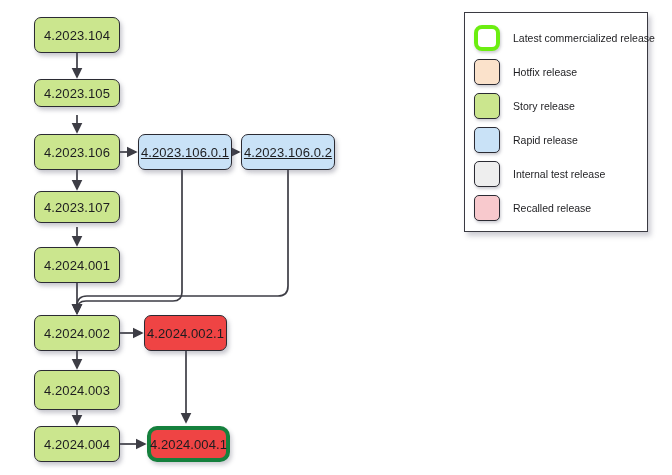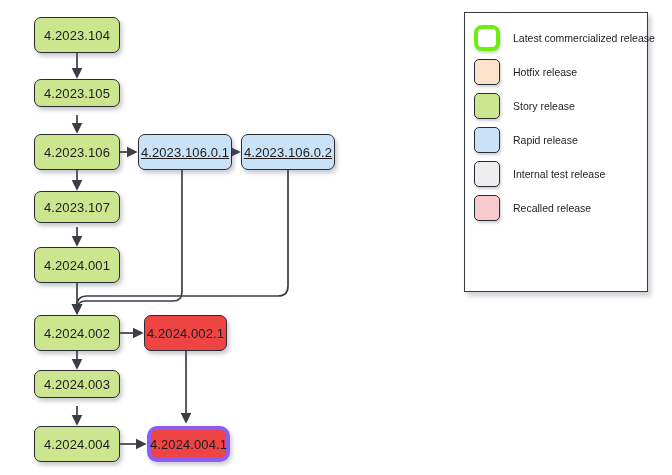--- a/index.html
+++ b/index.html
@@ -45,32 +45,32 @@
     color: #1d1d20;
     letter-spacing: 0.1px;
     white-space: nowrap;
     box-shadow: 2px 3px 4px rgba(90,90,110,0.34);
   }
   .node.story   { background: #cbe68e; }
   .node.hotfix  { background: #ef4444; }
   .node.rapid   { background: #c9e2f7; text-decoration: underline; }
 
   .node.latest {
-    border: 4px solid #8b5cf6;
+    border: 4px solid #15803d;
     border-radius: 10px;
     box-shadow: 2px 3px 4px rgba(90,90,110,0.30);
   }
 
   
   #legend {
     position: absolute;
     left: 464px;
     top: 12px;
     width: 184px;
-    height: 280px;
+    height: 220px;
     background: #ffffff;
     border: 1.5px solid #3a3a42;
     box-sizing: border-box;
     z-index: 3;
     box-shadow: 3px 4px 5px rgba(100,100,120,0.32);
     padding: 8px 0 0 0;
   }
   .legend-row {
     display: flex;
     align-items: center;
@@ -136,21 +136,21 @@
       <path d="M 186 351 L 186 422"></path>
     </g>
   </svg>
 
   <div class="node story" style="left:34px;top:17px;width:86px;height:36px;">4.2023.104</div>
   <div class="node story" style="left:34px;top:79px;width:86px;height:28px;">4.2023.105</div>
   <div class="node story" style="left:34px;top:134px;width:86px;height:36px;">4.2023.106</div>
   <div class="node story" style="left:34px;top:191px;width:86px;height:32px;">4.2023.107</div>
   <div class="node story" style="left:34px;top:247px;width:86px;height:36px;">4.2024.001</div>
   <div class="node story" style="left:34px;top:315px;width:86px;height:36px;">4.2024.002</div>
-  <div class="node story" style="left:34px;top:370px;width:86px;height:28px;">4.2024.003</div>
+  <div class="node story" style="left:34px;top:370px;width:86px;height:40px;">4.2024.003</div>
   <div class="node story" style="left:34px;top:426px;width:86px;height:36px;">4.2024.004</div>
 
   <div class="node rapid" style="left:138px;top:134px;width:94px;height:36px;">4.2023.106.0.1</div>
   <div class="node rapid" style="left:241px;top:134px;width:94px;height:36px;">4.2023.106.0.2</div>
 
   <div class="node hotfix" style="left:144px;top:315px;width:83px;height:36px;">4.2024.002.1</div>
   <div class="node hotfix latest" style="left:147px;top:426px;width:83px;height:36px;">4.2024.004.1</div>
 
   <div id="legend">
     <div class="legend-row">

